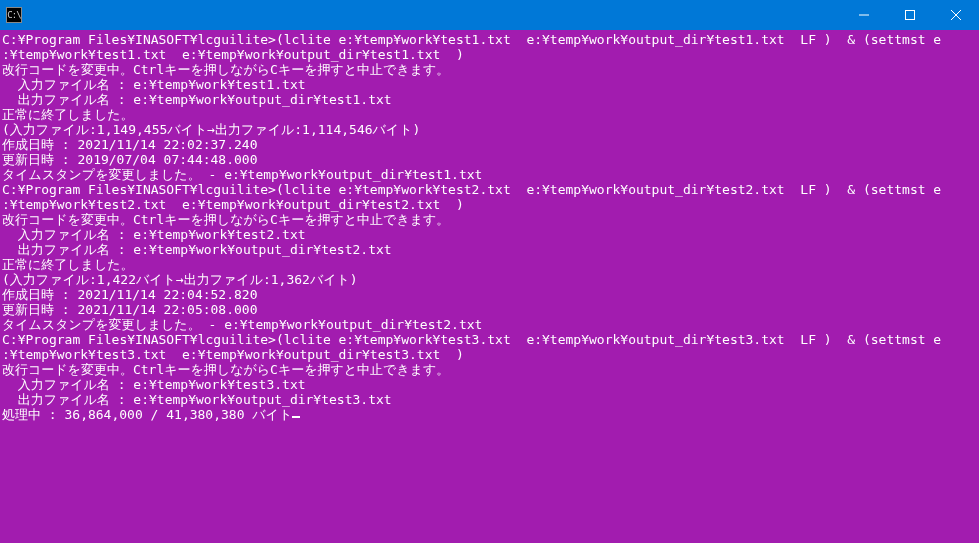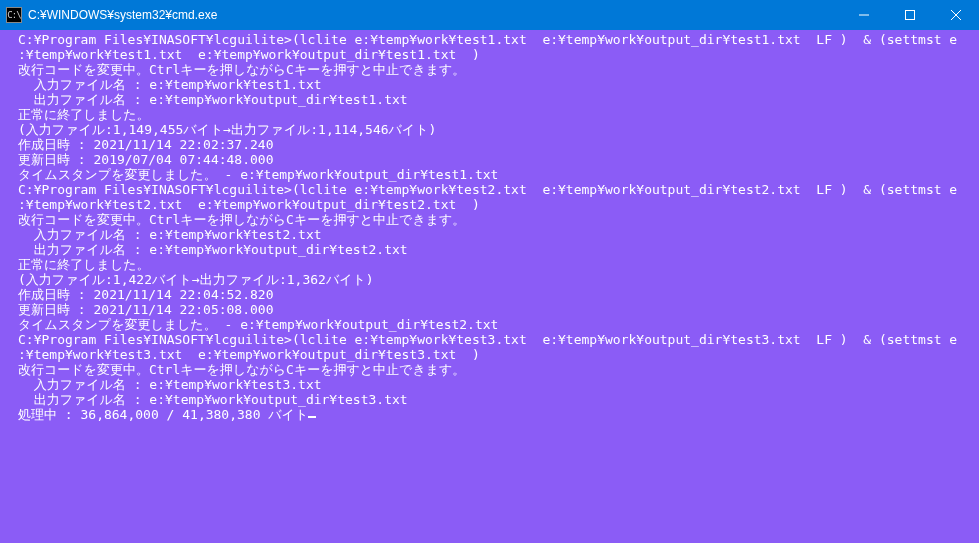--- a/index.html
+++ b/index.html
@@ -43,45 +43,44 @@
     width: 46px;
     display: flex;
     align-items: center;
     justify-content: center;
     color: #fff;
     font-size: 12px;
   }
   .win-btn svg { stroke: #fff; stroke-width: 1; fill: none; }
   .console {
     flex: 1;
-    background: #8b5cf6;
+    background: #a21caf;
     color: #fff;
     font-size: 13px;
     line-height: 15px;
-    padding: 2px 2px 0 18px;
+    padding: 2px 2px 0 2px;
     white-space: pre;
     overflow: hidden;
     letter-spacing: 0px;
   }
   .console .line { display: block; }
   .cursor {
     display:inline-block;
     width:8px;
     height:2px;
     background:#fff;
     vertical-align: baseline;
     margin-bottom:1px;
   }
 </style>
 </head>
 <body>
 
 <div class="titlebar">
   <span class="app-icon">C:\</span>
-  <span class="title-text">C:¥WINDOWS¥system32¥cmd.exe</span>
   <span class="spacer"></span>
   <div class="win-btns">
     <div class="win-btn" title="Minimize">
       <svg width="10" height="10">
           <line x1="0" y1="5" x2="10" y2="5"></line>
         </svg>
     </div>
     <div class="win-btn" title="Maximize">
       <svg width="10" height="10">
           <rect x="0.5" y="0.5" width="9" height="9"></rect>

